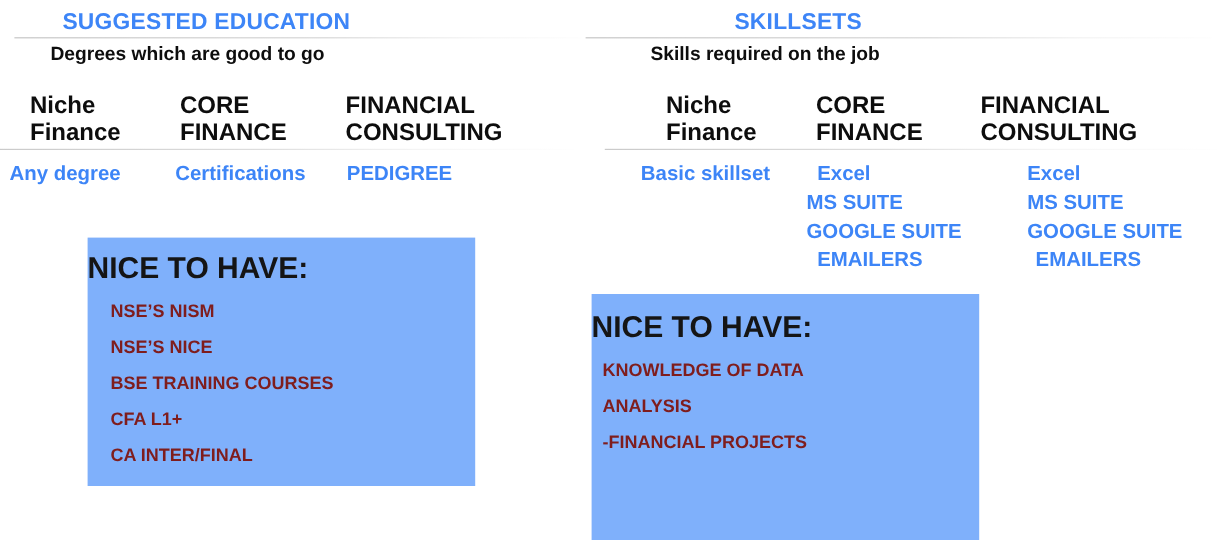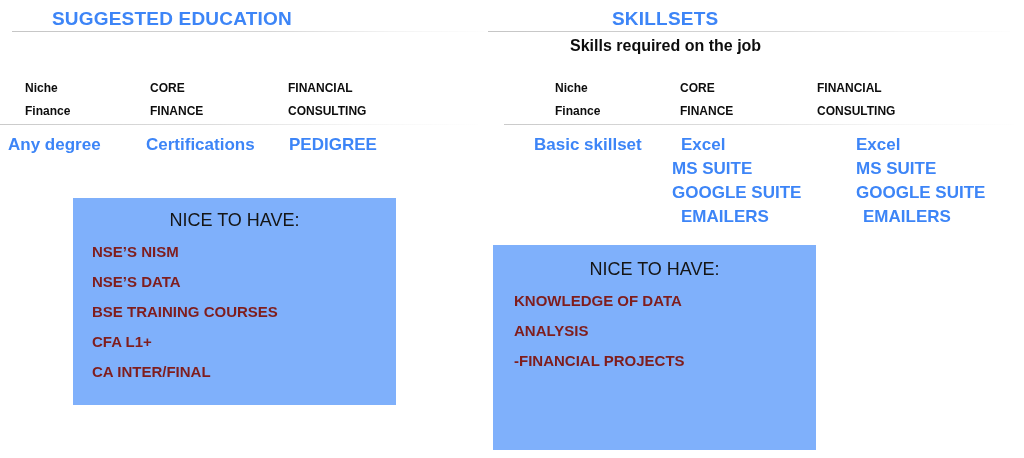--- a/index.html
+++ b/index.html
@@ -51,21 +51,21 @@
     color: #0d0d0d;
     font-weight: bold;
     font-size: 16px;
     white-space: nowrap;
   }
 
   
   .col-head {
     color: #0d0d0d;
     font-weight: bold;
-    font-size: 12px;
+    font-size: 20px;
     line-height: 23px;
     white-space: nowrap;
   }
 
   
   .blue-item {
     color: #3d85f7;
     font-weight: bold;
     font-size: 16px;
     line-height: 24px;
@@ -74,42 +74,43 @@
   .blue-item.big {
     font-size: 17px;
   }
 
   
   .callout {
     background: #7fb0fb;
   }
   .callout-title {
     color: #151515;
-    font-weight: normal;
-    font-size: 18px;
-    text-align: center;
+    font-weight: bold;
+    font-size: 25px;
+    text-align: left;
     white-space: nowrap;
   }
   .callout-line {
     color: #7f1d1d;
     font-weight: bold;
     font-size: 15px;
     line-height: 30px;
     white-space: nowrap;
   }
 </style>
 </head>
 <body>
 
 <div class="abs" style="left:0; top:0; width:490px; height:323px;">
 
   <div class="abs panel-title" style="left:52px; top:8px;">SUGGESTED EDUCATION</div>
 
   <div class="abs rule" style="left:12px; top:31px; width:473px;"></div>
 
+  <div class="abs sub-heading" style="left:42px; top:37px;">Degrees which are good to go</div>
 
   <div class="abs col-head" style="left:25px; top:77px;">
     <div>Niche</div>
     <div>Finance</div>
   </div>
 
   <div class="abs col-head" style="left:150px; top:77px;">
     <div>CORE</div>
     <div>FINANCE</div>
   </div>
@@ -130,35 +131,35 @@
   </div>
 
   <div class="abs" style="left:289px; top:133px;">
     <div class="blue-item big">PEDIGREE</div>
   </div>
 
   <div class="abs callout" style="left:73px; top:198px; width:323px; height:207px;">
     <div class="callout-title" style="margin-top:12px;">NICE TO HAVE:</div>
     <div style="margin-top:6px; padding-left:19px;">
       <div class="callout-line">NSE’S NISM</div>
-      <div class="callout-line">NSE’S DATA</div>
+      <div class="callout-line">NSE’S NICE</div>
       <div class="callout-line">BSE TRAINING COURSES</div>
       <div class="callout-line">CFA L1+</div>
       <div class="callout-line">CA INTER/FINAL</div>
     </div>
   </div>
 </div>
 
 <div class="abs" style="left:490px; top:0; width:534px; height:362px;">
 
   <div class="abs panel-title" style="left:122px; top:8px;">SKILLSETS</div>
 
   <div class="abs rule" style="left:-2px; top:31px; width:522px;"></div>
 
-  <div class="abs sub-heading" style="left:80px; top:37px;">Skills required on the job</div>
+  <div class="abs sub-heading" style="left:52px; top:37px;">Skills required on the job</div>
 
   <div class="abs col-head" style="left:65px; top:77px;">
     <div>Niche</div>
     <div>Finance</div>
   </div>
 
   <div class="abs col-head" style="left:190px; top:77px;">
     <div>CORE</div>
     <div>FINANCE</div>
   </div>
@@ -183,19 +184,19 @@
 
   <div class="abs" style="left:366px; top:133px;">
     <div class="blue-item big">Excel</div>
     <div class="blue-item big">MS SUITE</div>
     <div class="blue-item big">GOOGLE SUITE</div>
     <div class="blue-item big" style="padding-left:7px;">EMAILERS</div>
   </div>
 
   <div class="abs callout" style="left:3px; top:245px; width:323px; height:205px;">
     <div class="callout-title" style="margin-top:14px;">NICE TO HAVE:</div>
-    <div style="margin-top:6px; padding-left:21px;">
+    <div style="margin-top:6px; padding-left:9px;">
       <div class="callout-line">KNOWLEDGE OF DATA</div>
       <div class="callout-line">ANALYSIS</div>
       <div class="callout-line">-FINANCIAL PROJECTS</div>
     </div>
   </div>
 </div>
 
 </body></html>

